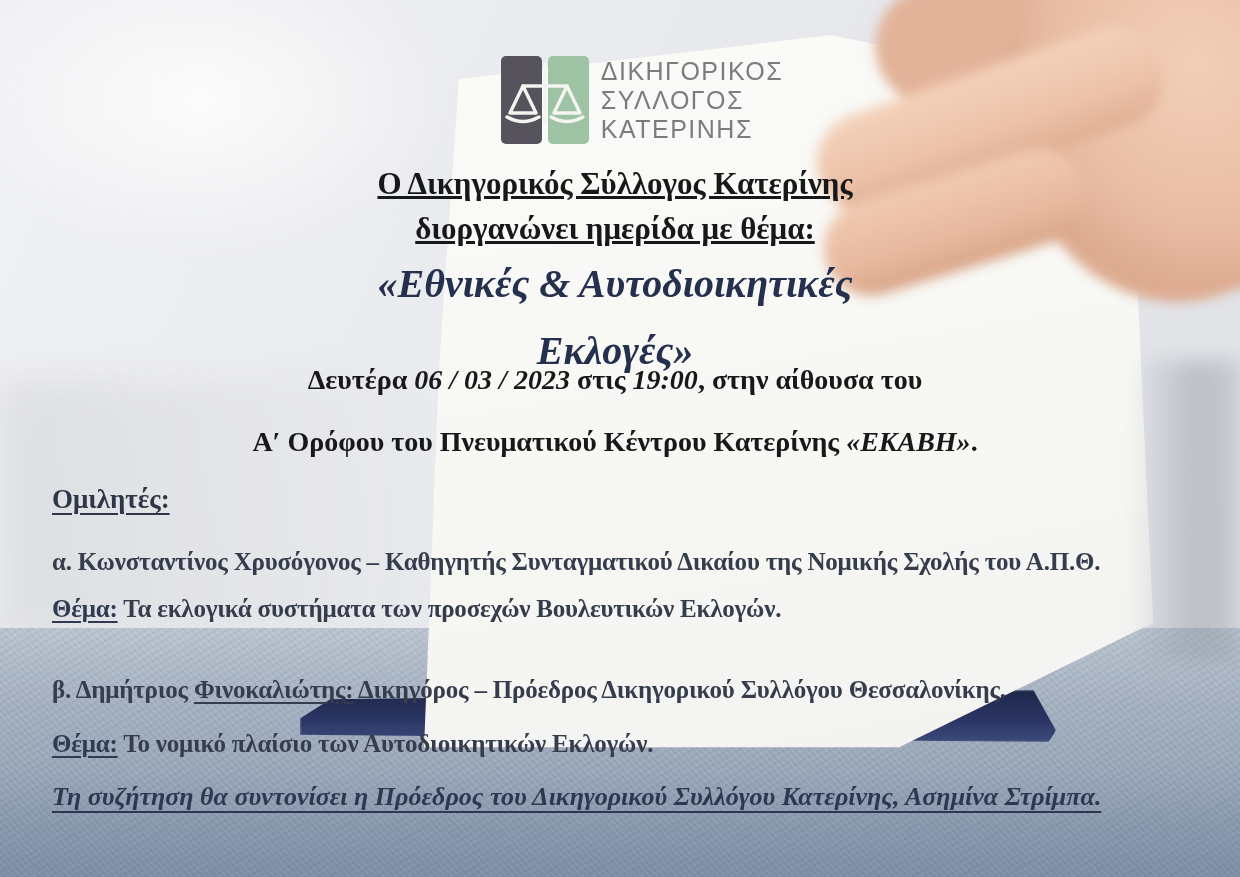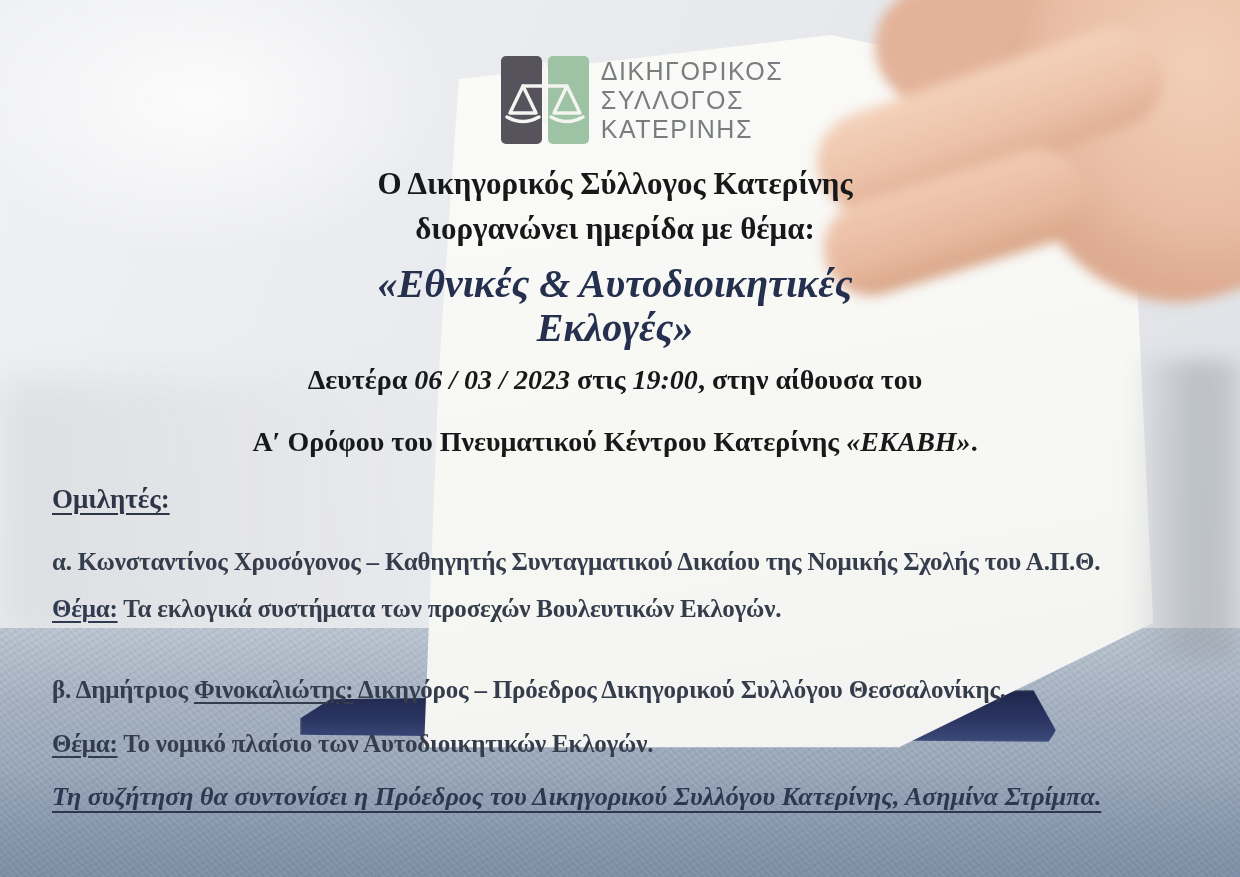--- a/index.html
+++ b/index.html
@@ -48,21 +48,21 @@
     transform:rotate(-17deg);
     background:linear-gradient(180deg,#f1cbb2 0%,#e7b89e 65%,#d8a588 100%);}
   
   .logo{left:0;right:0;top:52px;height:96px;display:flex;justify-content:center;align-items:center;gap:12px;padding-left:44px;}
   .logo-icon{width:88px;height:88px;flex:0 0 auto;}
   .logo-text{font-family:"Liberation Sans", sans-serif;font-size:25px;line-height:1.16;
     color:#797d80;letter-spacing:1.5px;font-weight:500;}
   
   .txt{color:#17181a;font-weight:bold;white-space:nowrap;text-align:right;}
   .center{left:0;right:10px;text-align:center;}
-  .hdr{font-size:31px;}
+  .hdr{font-size:31px;text-decoration:underline;}
   .title{font-size:40px;font-style:italic;color:#252f4e;}
   .date{font-size:28px;text-align:center;}
   .left-col{left:52px;}
   .speakers-hdr{font-size:27px;color:#2e3546;text-decoration:underline;text-underline-offset:5px;text-decoration-thickness:2px;}
   .body-line{font-size:25px;color:#353c4b;letter-spacing:-0.2px;}
   .topic-label{text-decoration:underline;text-underline-offset:4px;text-decoration-thickness:2px;color:#303a50;margin-top:24px;}
   .uline{text-decoration:underline;text-underline-offset:4px;text-decoration-thickness:2px;}
   .moderator{font-size:26px;font-style:italic;color:#2c3852;
     text-decoration:underline;text-underline-offset:6px;text-decoration-thickness:2px;}
   i.num{font-style:italic;}
@@ -104,21 +104,21 @@
       <div>ΔΙΚΗΓΟΡΙΚΟΣ</div>
       <div>ΣΥΛΛΟΓΟΣ</div>
       <div>ΚΑΤΕΡΙΝΗΣ</div>
     </div>
   </div>
 
   <div class="abs txt center hdr" style="top:166px">Ο Δικηγορικός Σύλλογος Κατερίνης</div>
   <div class="abs txt center hdr" style="top:211px">διοργανώνει ημερίδα με θέμα:</div>
 
   <div class="abs txt center title" style="top:260px">«Εθνικές &amp; Αυτοδιοικητικές</div>
-  <div class="abs txt center title" style="top:304px">Εκλογές»</div>
+  <div class="abs txt center title" style="top:327px">Εκλογές»</div>
 
   <div class="abs txt center date" style="top:364px"><span>Δευτέρα </span><i class="num">06 / 03 / 2023</i><span> στις </span><i class="num">19:00</i><span>, στην αίθουσα του</span></div>
   <div class="abs txt center date" style="top:426px"><span>Α′ Ορόφου του Πνευματικού Κέντρου Κατερίνης </span><i class="num">«ΕΚΑΒΗ»</i><span>.</span></div>
 
   <div class="abs txt left-col speakers-hdr" style="top:484px">Ομιλητές:</div>
 
   <div class="abs txt left-col body-line" style="top:548px"><span>α. Κωνσταντίνος Χρυσόγονος – Καθηγητής Συνταγματικού Δικαίου της Νομικής Σχολής του Α.Π.Θ.</span><span class="uline"></span><span></span></div>
   <div class="abs txt left-col body-line" style="top:595px"><span class="topic-label">Θέμα:</span><span> Τα εκλογικά συστήματα των προσεχών Βουλευτικών Εκλογών.</span></div>
 
   <div class="abs txt left-col body-line" style="top:676px"><span>β. Δημήτριος </span><span class="uline">Φινοκαλιώτης:</span><span> Δικηγόρος – Πρόεδρος Δικηγορικού Συλλόγου Θεσσαλονίκης.</span></div>

